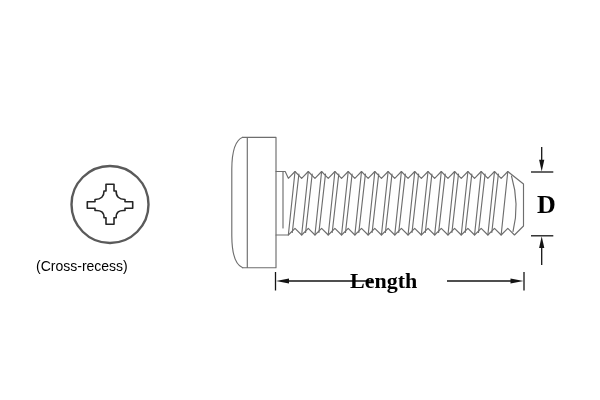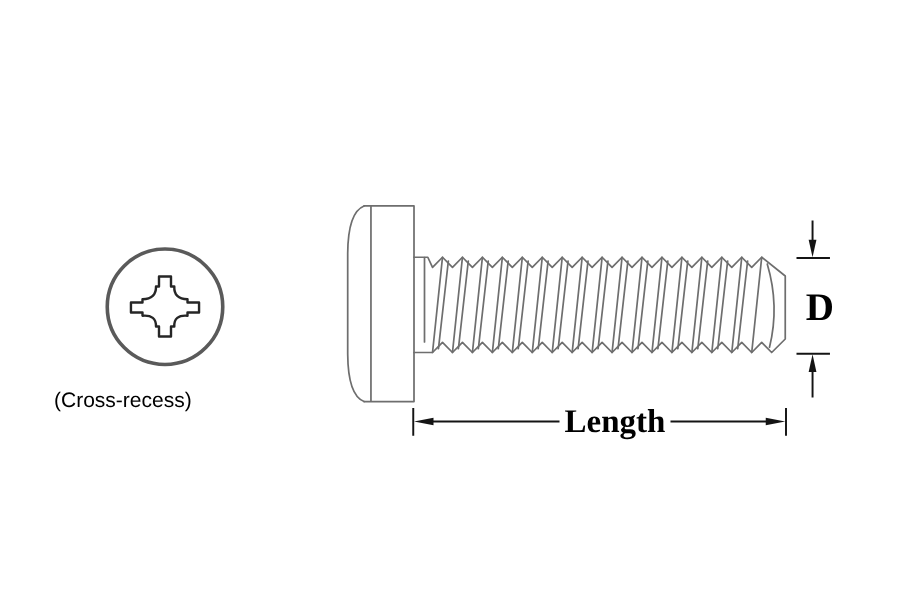--- a/index.html
+++ b/index.html
@@ -20,21 +20,21 @@
   .label-caption {
     left:36px; top:258px; width:161px; text-align:left;
     font-size:14px; line-height:17px;
   }
   .label-d {
     left:528px; top:192px; width:37px; text-align:center;
     font-family:"Liberation Serif", serif; font-weight:bold;
     font-size:26px; line-height:26px;
   }
   .label-length {
-    left:350px; top:270px; width:120px; text-align:center;
+    left:350px; top:270px; width:120px; text-align:left;
     font-family:"Liberation Serif", serif; font-weight:bold;
     font-size:22px; line-height:22px;
   }
 </style>
 </head>
 <body>
 
 <div class="canvas">
 
   <svg class="drawing" width="600" height="400" viewBox="0 0 600 400">

